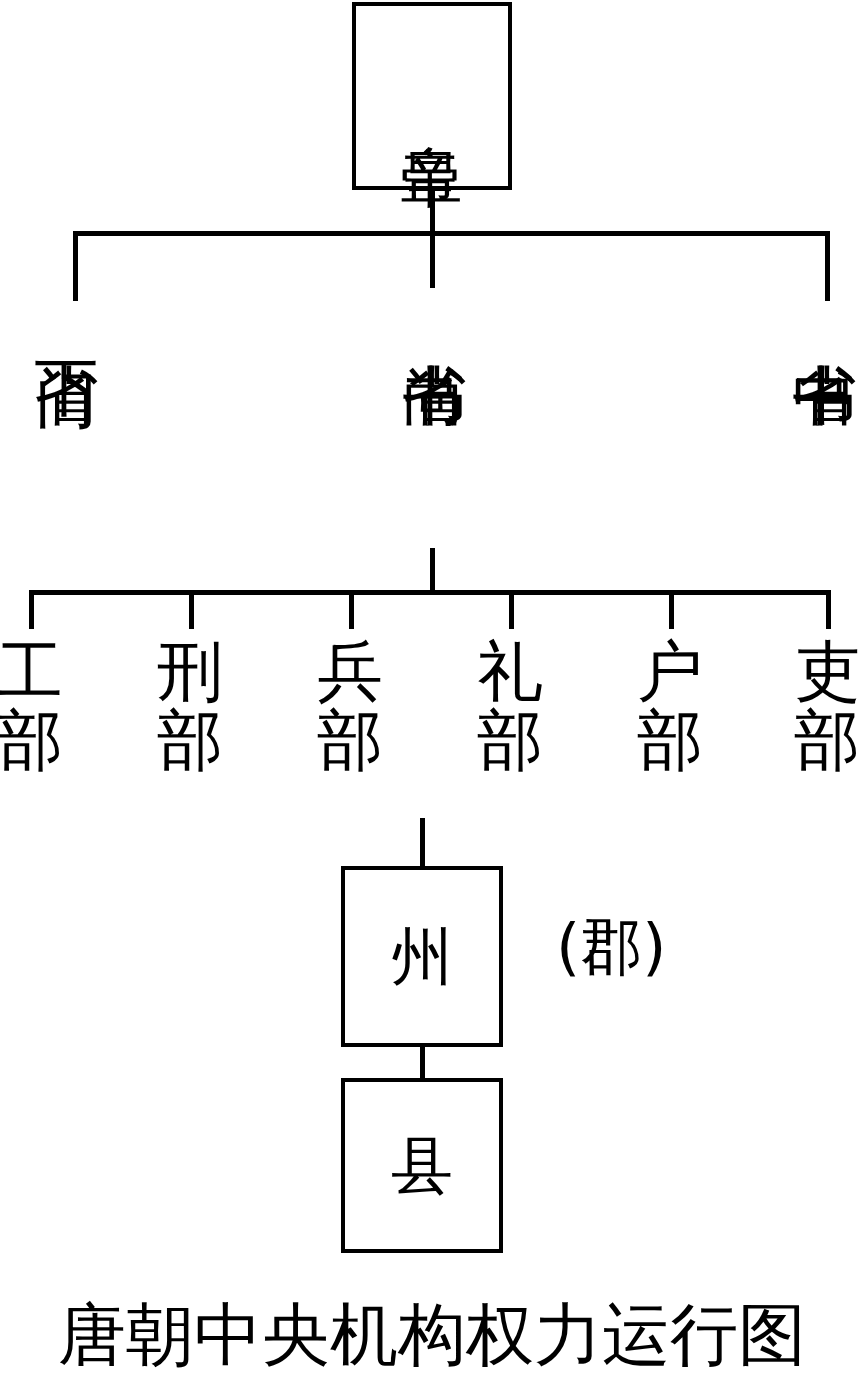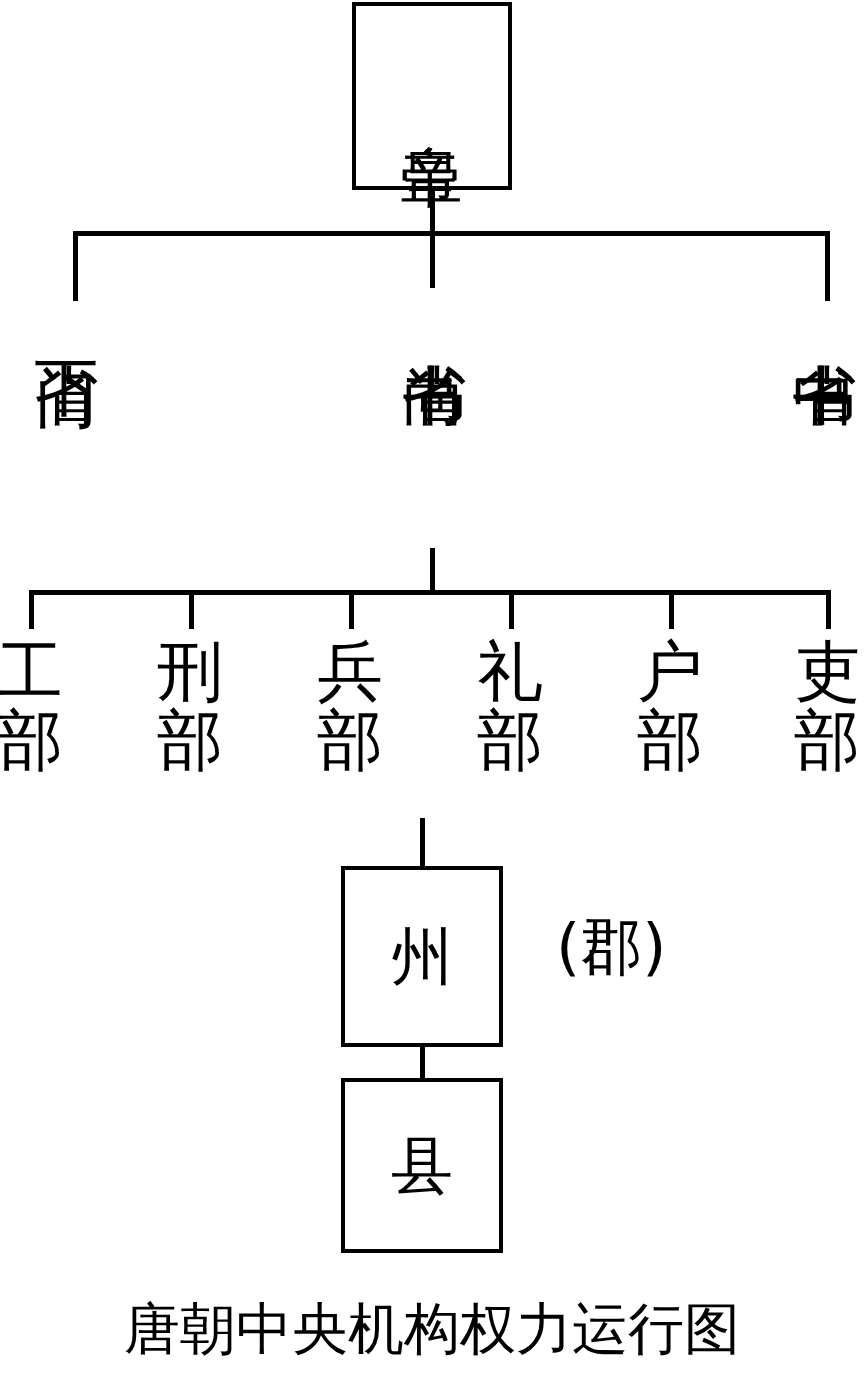--- a/index.html
+++ b/index.html
@@ -106,21 +106,21 @@
     white-space: nowrap;
   }
 
   
   #chart-title {
     position: absolute;
     left: 0;
     top: 1298px;
     width: 864px;
     text-align: center;
-    font-size: 56px;
+    font-size: 68px;
     line-height: 1.1;
     white-space: nowrap;
   }
 
   
   .conn {
     position: absolute;
     background: #000000;
   }
   .conn-v { width: 5px; }

